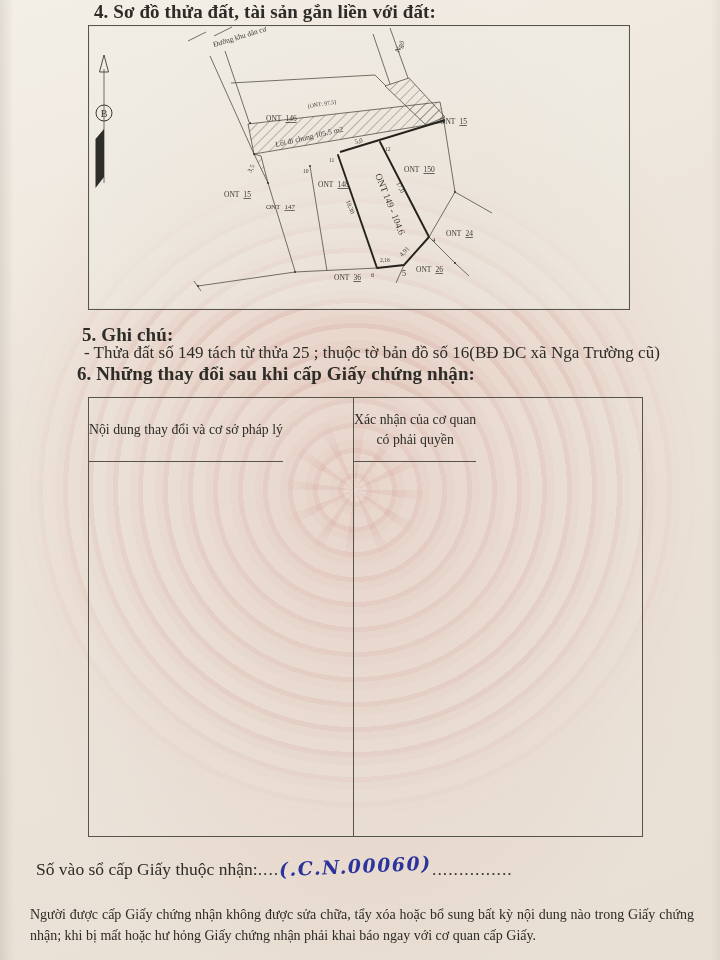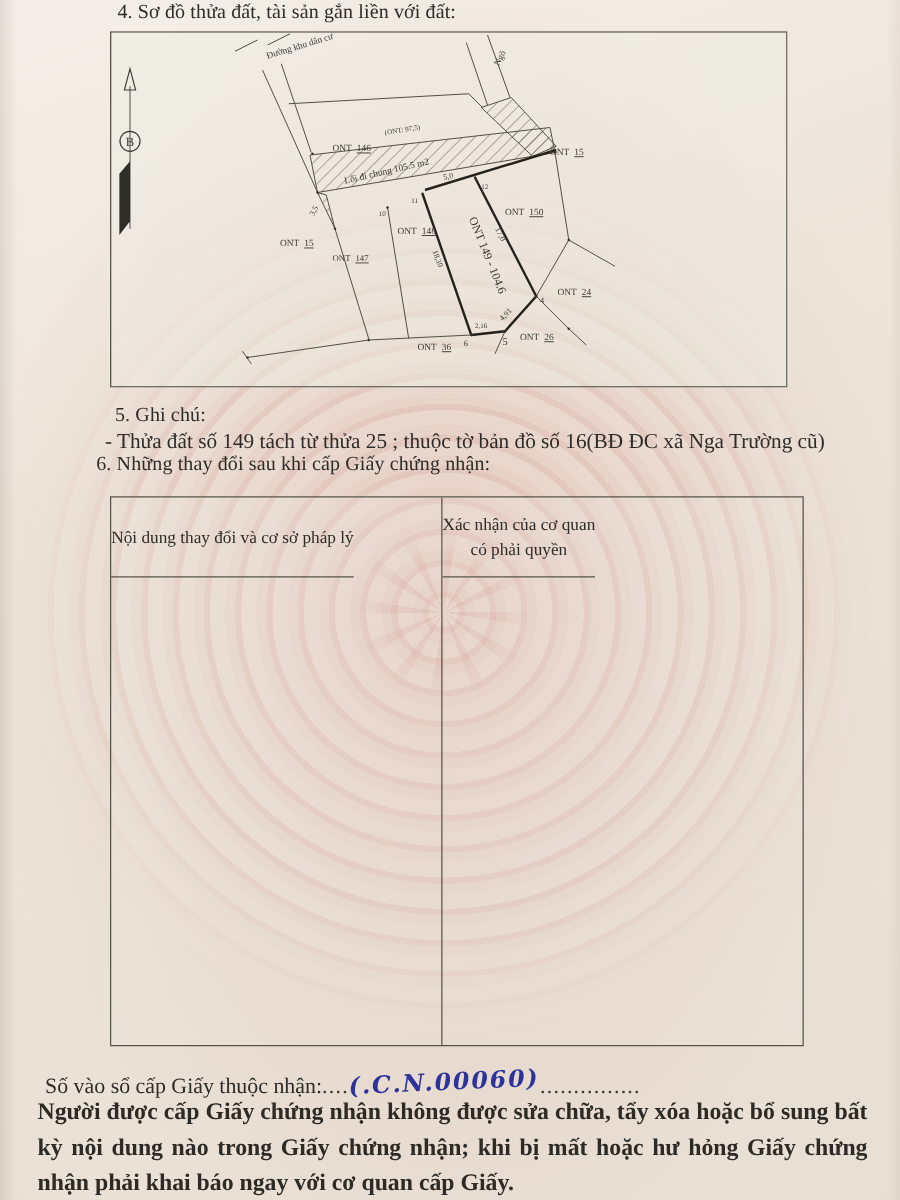--- a/index.html
+++ b/index.html
@@ -35,21 +35,21 @@
     -webkit-mask-image:radial-gradient(circle, #000 40%, transparent 70%);
     mask-image:radial-gradient(circle, #000 40%, transparent 70%);
     pointer-events:none;
   }
   .edge-shade{
     position:absolute;left:0;top:0;width:720px;height:960px;
     background:linear-gradient(90deg, rgba(110,100,88,.14) 0, rgba(110,100,88,0) 14px),
                linear-gradient(270deg, rgba(110,100,88,.08) 0, rgba(110,100,88,0) 10px);
     pointer-events:none;
   }
-  .sec-title{position:absolute;font-weight:normal;font-size:16px;letter-spacing:.1px;white-space:nowrap;}
+  .sec-title{position:absolute;font-weight:bold;font-size:19px;letter-spacing:.1px;white-space:nowrap;}
   .sec-text{position:absolute;font-size:17px;white-space:nowrap;}
   .map-box{
     position:absolute;left:88px;top:25px;width:542px;height:285px;
     background:rgba(238,237,229,.45);
   }
   .map-box svg{display:block;width:542px;height:285px;}
   svg text{font-family:"Liberation Serif","DejaVu Serif",serif;fill:#3b3a33;}
   svg .frame{fill:none;stroke:#57554c;stroke-width:1.1;}
   svg line, svg .thin-fill{stroke:#514f45;stroke-width:0.8;}
   svg .thin-fill{fill-opacity:.9;}
@@ -67,22 +67,22 @@
   .t-body{flex:1;}
   .registry{position:absolute;left:36px;top:857px;font-size:17.5px;white-space:nowrap;}
   .registry .dots{letter-spacing:1px;color:#3a382f;}
   .handwriting{
     display:inline-block;
     font-family:"DejaVu Serif",serif;font-style:italic;font-weight:bold;
     color:#2b339c;font-size:19px;letter-spacing:1.5px;
     transform:rotate(-2.5deg) translateY(-2px);
   }
   .footer-note{
-    position:absolute;left:30px;top:876px;width:664px;
-    font-size:19px;font-weight:700;line-height:1.5;text-align:justify;color:#2d2b26;
+    position:absolute;left:30px;top:904px;width:664px;
+    font-size:14px;font-weight:400;line-height:1.5;text-align:justify;color:#2d2b26;
   }
 </style>
 </head>
 <body>
 
 <div class="page">
   <div class="pink-tint"></div>
   <div class="drum"></div>
   <div class="drum-star"></div>
   <div class="edge-shade"></div>
@@ -185,21 +185,21 @@
 
       <text x="344" y="217" font-size="6.6">4</text>
       <text x="314" y="251" font-size="8.2">5</text>
       <text x="283" y="252" font-size="6.6">6</text>
       <text x="215" y="148" font-size="5.6">10</text>
       <text x="241" y="137" font-size="5.6">11</text>
       <text x="297" y="126" font-size="5.6">12</text>
     </svg>
   </div>
 
-  <div class="sec-title" style="left:92px;top:324px;text-align:center;">5. Ghi chú:</div>
+  <div class="sec-title" style="left:82px;top:324px;text-align:center;">5. Ghi chú:</div>
   <div class="sec-text" style="left:84px;top:343px;">- Thửa đất số 149 tách từ thửa 25 ; thuộc tờ bản đồ số 16(BĐ ĐC xã Nga Trường cũ)</div>
   <div class="sec-title" style="left:77px;top:363px;">6. Những thay đổi sau khi cấp Giấy chứng nhận:</div>
 
   <div class="table6">
     <div class="t-col1">
       <div class="t-head">Nội dung thay đổi và cơ sở pháp lý</div>
       <div class="t-body"></div>
     </div>
     <div class="t-col2">
       <div class="t-head">

